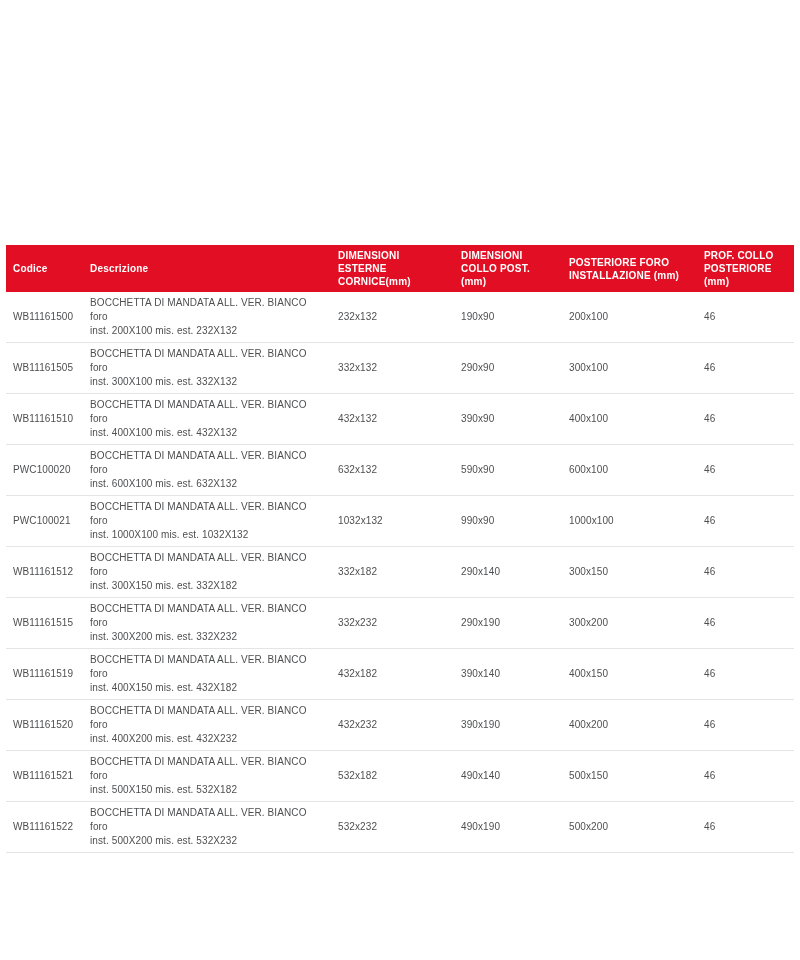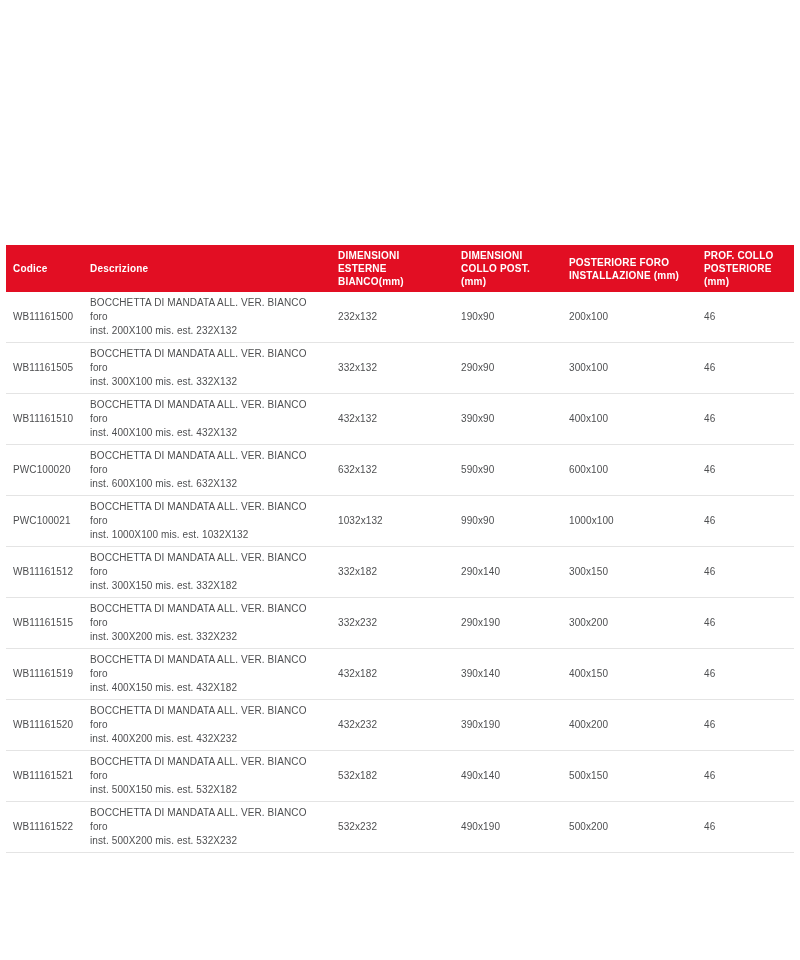--- a/index.html
+++ b/index.html
@@ -66,21 +66,21 @@
         <col style="width:123px">
         <col style="width:108px">
         <col style="width:135px">
         <col style="width:97px">
       </colgroup>
       <thead>
         <tr>
           <th>Codice</th>
           <th>Descrizione</th>
           <th>DIMENSIONI ESTERNE
-BIANCO(mm)</th>
+CORNICE(mm)</th>
           <th>DIMENSIONI
 COLLO POST. (mm)</th>
           <th>POSTERIORE FORO
 INSTALLAZIONE (mm)</th>
           <th>PROF. COLLO
 POSTERIORE (mm)</th>
         </tr>
       </thead>
       <tbody>
   <tr>

